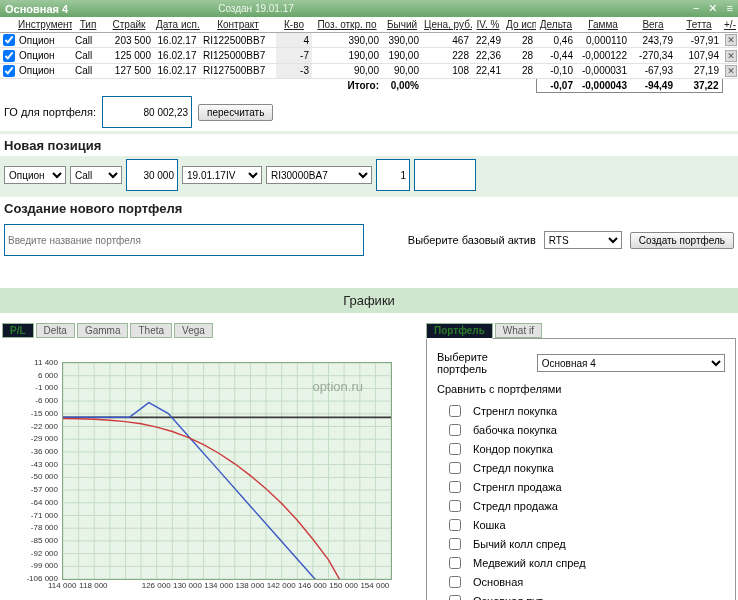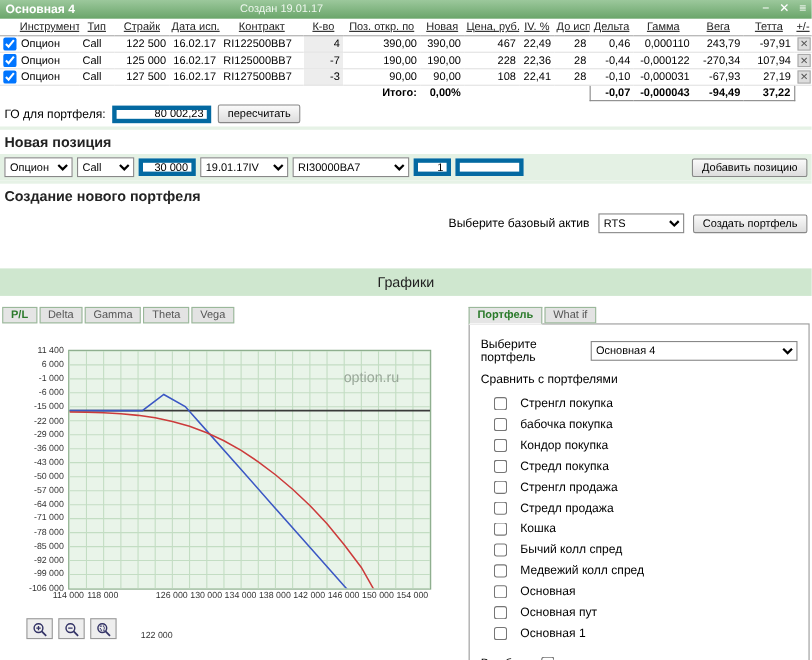--- a/index.html
+++ b/index.html
@@ -24,42 +24,42 @@
   td.boxed{border-top:1px solid #888 !important;border-bottom:1px solid #888 !important}
   td.boxed-first{border-left:1px solid #888}
   td.boxed-last{border-right:1px solid #888}
   .rowclose{display:inline-block;width:12px;height:12px;line-height:11px;text-align:center;
     background:#ddd;border:1px solid #aaa;color:#555;font-size:9px;cursor:pointer}
   input[type=checkbox]{width:12px;height:12px;vertical-align:middle}
   
   .btn{background:linear-gradient(#fafafa,#ddd);border:1px solid #888;border-radius:2px;
     font-size:10px;padding:2px 8px;font-family:inherit;cursor:pointer}
   .sel{font-size:10px;height:18px;border:1px solid #888;background:#fff;font-family:inherit}
-  .inp{font-size:10px;height:16px;border:4px solid #0369a1;padding:0 3px;font-family:inherit}
+  .inp{font-size:10px;height:32px;border:1px solid #0369a1;padding:0 3px;font-family:inherit}
   
   .go-row{display:flex;align-items:center;gap:6px;padding:3px 4px}
   .go-row .inp{width:90px;text-align:right}
   
   .sep{height:3px;background:#e6f2e6}
   .section-title{font-weight:bold;font-size:13px;color:#222;padding:4px 4px 3px}
   .newpos-row{background:#e4f1e4;display:flex;align-items:center;gap:4px;padding:3px 4px}
   .newpos-row .btn{margin-left:auto}
   .newport-row{display:flex;align-items:center;gap:8px;padding:5px 4px 6px}
   .newport-row .name{width:360px}
   .newport-row .asset-label{margin-left:auto}
   
   .charts-band{margin-top:26px;background:#cfe7cf;text-align:center;font-size:13px;
     color:#222;padding:5px 0}
   
   .panels{display:flex;gap:20px;padding:10px 2px 0}
   .left-panel{width:404px}
   .tabs{display:flex;gap:2px}
   .tab{border:1px solid #9ab89a;background:#e3e3e3;color:#555;font-size:10px;
     padding:1px 7px;cursor:pointer}
-  .tab.active{background:#e5e5e5;color:#2a7a2a;font-weight:bold}
+  .tab.active{background:#0f172a;color:#2a7a2a;font-weight:bold}
   .chart-wrap{display:flex;margin-top:24px}
   .yaxis{width:60px;position:relative;height:218px}
   .ytick{position:absolute;right:4px;font-size:8px;color:#333;white-space:nowrap}
   .plot{width:330px;height:218px;background:#e9f4e9;border:1px solid #86a886;
     position:relative;overflow:hidden}
   .plot svg{display:block}
   .watermark{position:absolute;right:28px;top:16px;color:#9aa89a;font-size:13px}
   .xaxis{position:relative;height:12px;margin-left:60px;width:332px}
   .xtick{position:absolute;top:1px;font-size:8px;color:#333;white-space:nowrap}
   .zoom-row{display:flex;gap:5px;margin:14px 0 0 22px}
@@ -113,36 +113,36 @@
   <tbody>
       <tr>
     <th></th>
     <th>Инструмент</th>
     <th>Тип</th>
     <th>Страйк</th>
     <th>Дата исп.</th>
     <th>Контракт</th>
     <th>К-во</th>
     <th>Поз. откр. по</th>
-    <th>Новая</th>
+    <th>Бычий</th>
     <th>Цена, руб.</th>
     <th>IV. %</th>
     <th>До исп.</th>
     <th>Дельта</th>
     <th>Гамма</th>
     <th>Вега</th>
     <th>Тетта</th>
     <th>+/-</th>
   </tr>
 
   <tr>
     <td class="ctr"><input type="checkbox" checked="" style=""></td>
     <td>Опцион</td>
     <td>Call</td>
-    <td class="num">122 500</td>
+    <td class="num">203 500</td>
     <td class="ctr">16.02.17</td>
     <td>RI122500BB7</td>
     <td class="qty">4</td>
     <td class="num">390,00</td>
     <td class="num">390,00</td>
     <td class="num">467</td>
     <td class="num">22,49</td>
     <td class="num">28</td>
     <td class="num">0,46</td>
     <td class="num">0,000110</td>
@@ -230,26 +230,26 @@
   </select>
   <input class="inp" style="width: 52px; text-align: right;" value="30 000">
   <select class="sel" style="width:80px">
     <option>19.01.17IV</option>
   </select>
   <select class="sel" style="width:106px">
     <option>RI30000BA7</option>
   </select>
   <input class="inp" style="width: 34px; text-align: right;" value="1">
   <input class="inp" style="width: 62px;">
-  <button class="btn">Добавить позицию</button>
 </div>
 
 <div class="sep"></div>
 <div class="section-title">Создание нового портфеля</div>
 <div class="newport-row">
+  <input class="inp name" placeholder="Введите название портфеля" style="">
   <span class="asset-label">Выберите базовый актив</span>
   <select class="sel" style="width:78px">
     <option>RTS</option>
   </select>
   <button class="btn">Создать портфель</button>
 </div>
 
 <div class="charts-band">Графики</div>
 
 <div class="panels">

